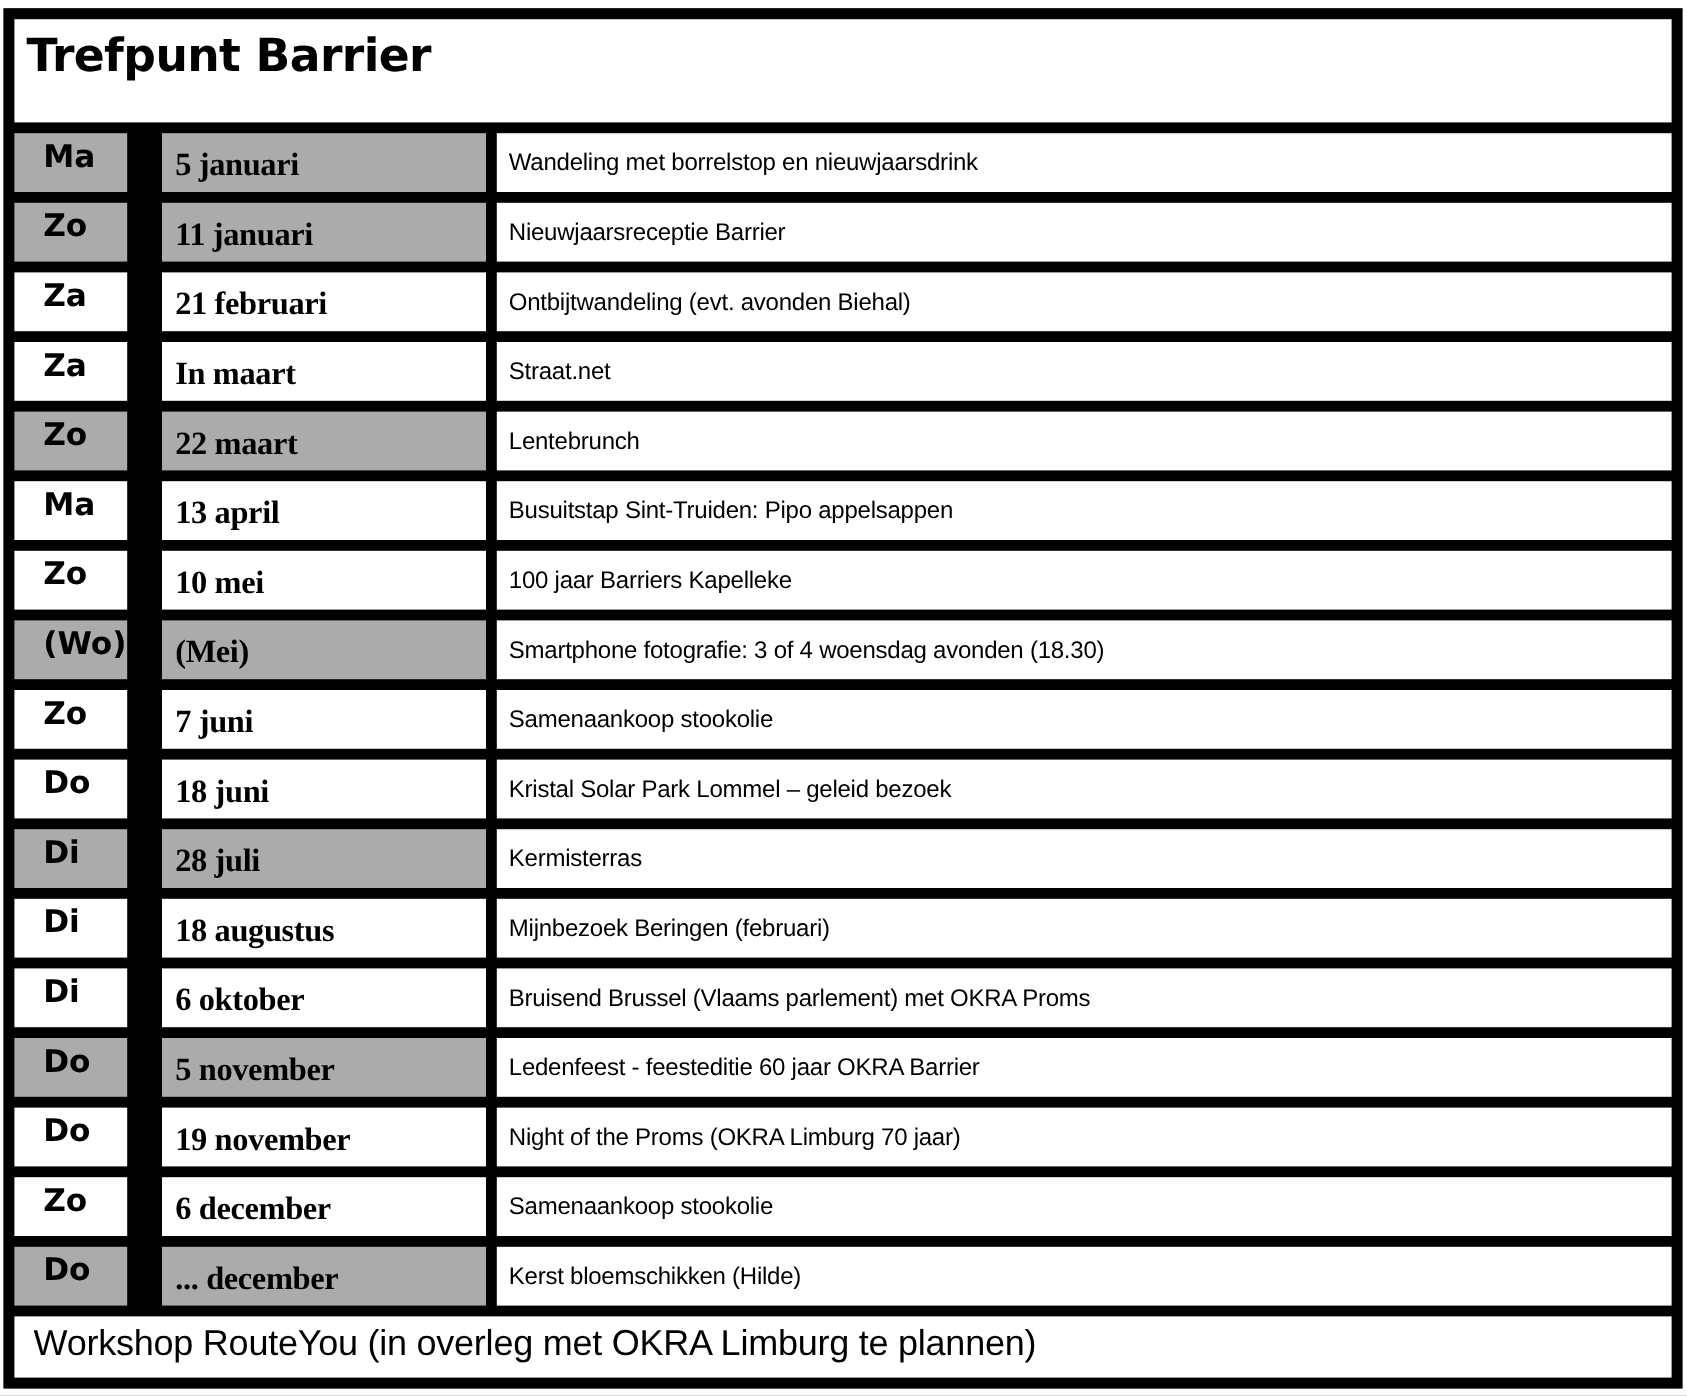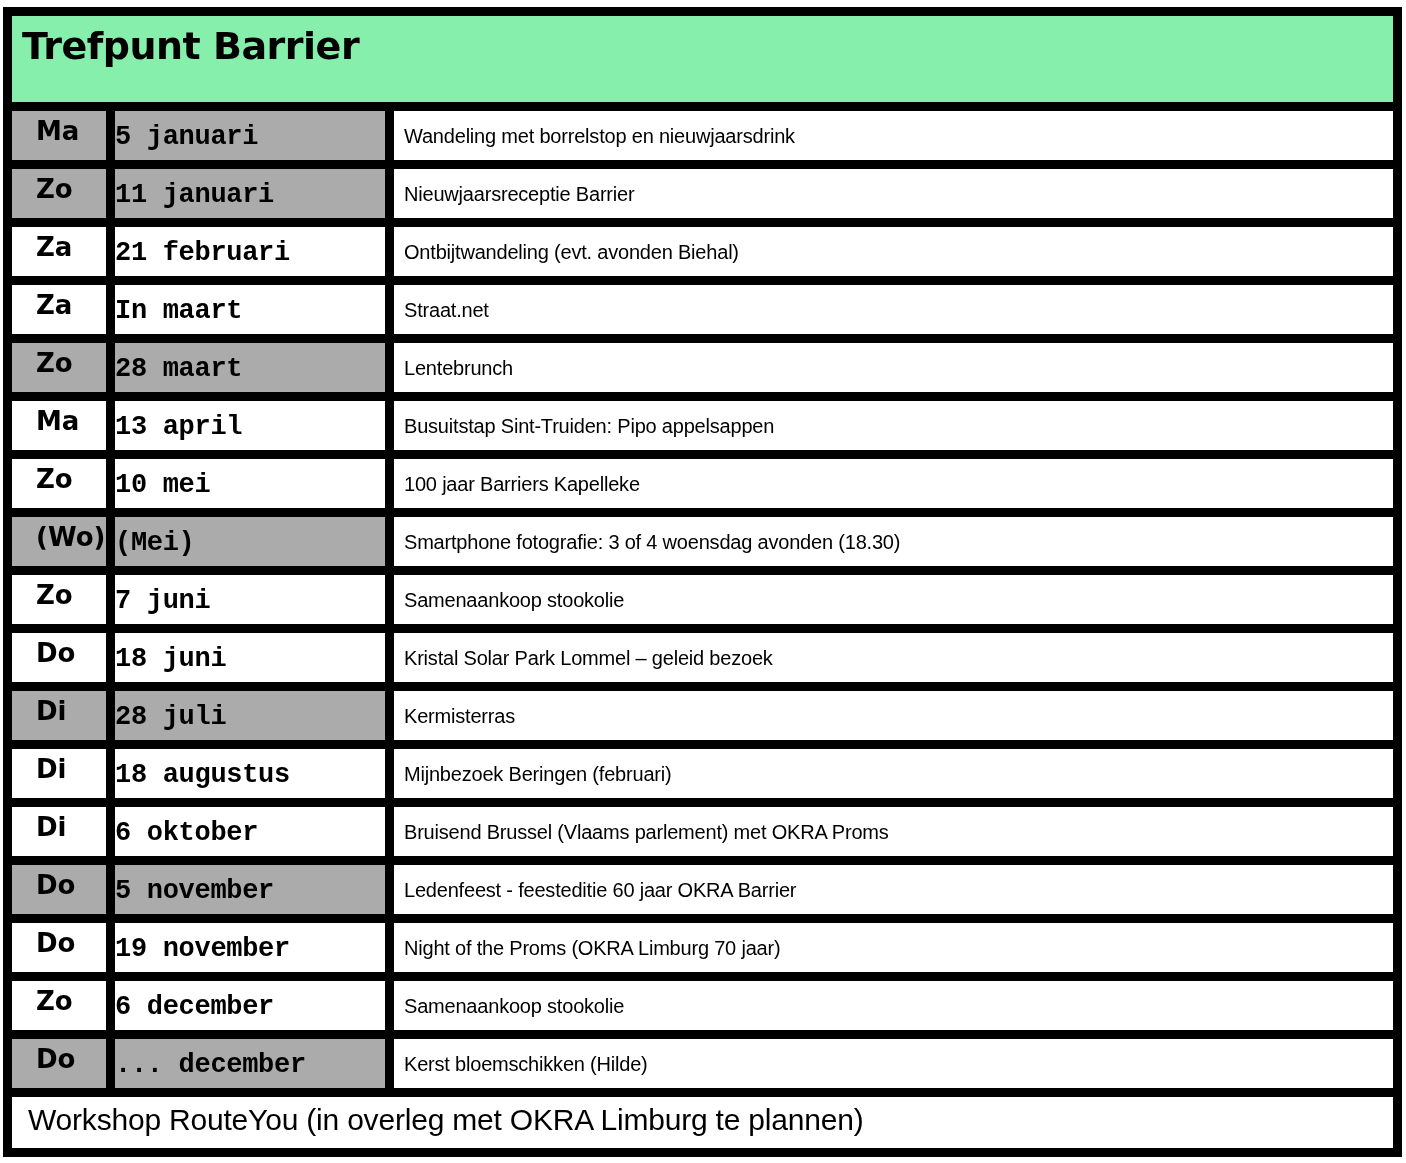--- a/index.html
+++ b/index.html
@@ -5,43 +5,43 @@
     html, body { margin: 0; padding: 0; background: #ffffff; }
     body { width: 1406px; height: 1163px; position: relative; overflow: hidden; }
     .table {
       position: absolute; left: 3px; top: 7px;
       width: 1381px; 
       border: 9px solid #000;
       background: #000;
       display: flex; flex-direction: column; gap: 9px;
     }
     .title-cell {
-      background: #86efac;
+      background: #ffffff;
       height: 86px;
       padding: 0 0 0 10px;
       box-sizing: border-box;
       font-family: "DejaVu Sans", sans-serif;
       font-weight: bold;
       font-size: 38px;
       line-height: 60px;
       color: #000;
       letter-spacing: -0.5px;
     }
     .row { display: flex; gap: 9px; height: 49px; }
     .cell { box-sizing: border-box; height: 49px; background: #fff; color: #000; overflow: hidden; white-space: nowrap; }
     .row.shaded .day, .row.shaded .date { background: #ABABAB; }
     .day {
       width: 94px; padding-left: 24px;
       font-family: "DejaVu Sans", sans-serif; font-weight: bold; font-size: 26px;
       line-height: 40px;
     }
     .date {
-      width: 270px; 
-      font-family: Liberation Mono, monospace; font-weight: bold; font-size: 27px;
-      line-height: 52px; letter-spacing: -0.3px;
+      width: 270px; padding-left: 11px;
+      font-family: Liberation Serif, serif; font-weight: bold; font-size: 27px;
+      line-height: 52px; letter-spacing: -0.3px; margin-left: 20px;
     }
     .event {
       flex: 1; padding-left: 10px;
       font-family: "Liberation Sans", sans-serif; font-size: 20px;
       line-height: 50px; letter-spacing: -0.2px;
     }
     .footer {
       background: #fff; height: 51px; box-sizing: border-box;
       padding-left: 16px;
       font-family: "Liberation Sans", sans-serif; font-size: 30px; line-height: 46px;
@@ -69,21 +69,21 @@
     <div class="cell date">21 februari</div>
     <div class="cell event">Ontbijtwandeling (evt. avonden Biehal)</div>
   </div>
   <div class="row">
     <div class="cell day">Za</div>
     <div class="cell date">In maart</div>
     <div class="cell event">Straat.net</div>
   </div>
   <div class="row shaded">
     <div class="cell day">Zo</div>
-    <div class="cell date">28 maart</div>
+    <div class="cell date">22 maart</div>
     <div class="cell event">Lentebrunch</div>
   </div>
   <div class="row">
     <div class="cell day">Ma</div>
     <div class="cell date">13 april</div>
     <div class="cell event">Busuitstap Sint-Truiden: Pipo appelsappen</div>
   </div>
   <div class="row">
     <div class="cell day">Zo</div>
     <div class="cell date">10 mei</div>

